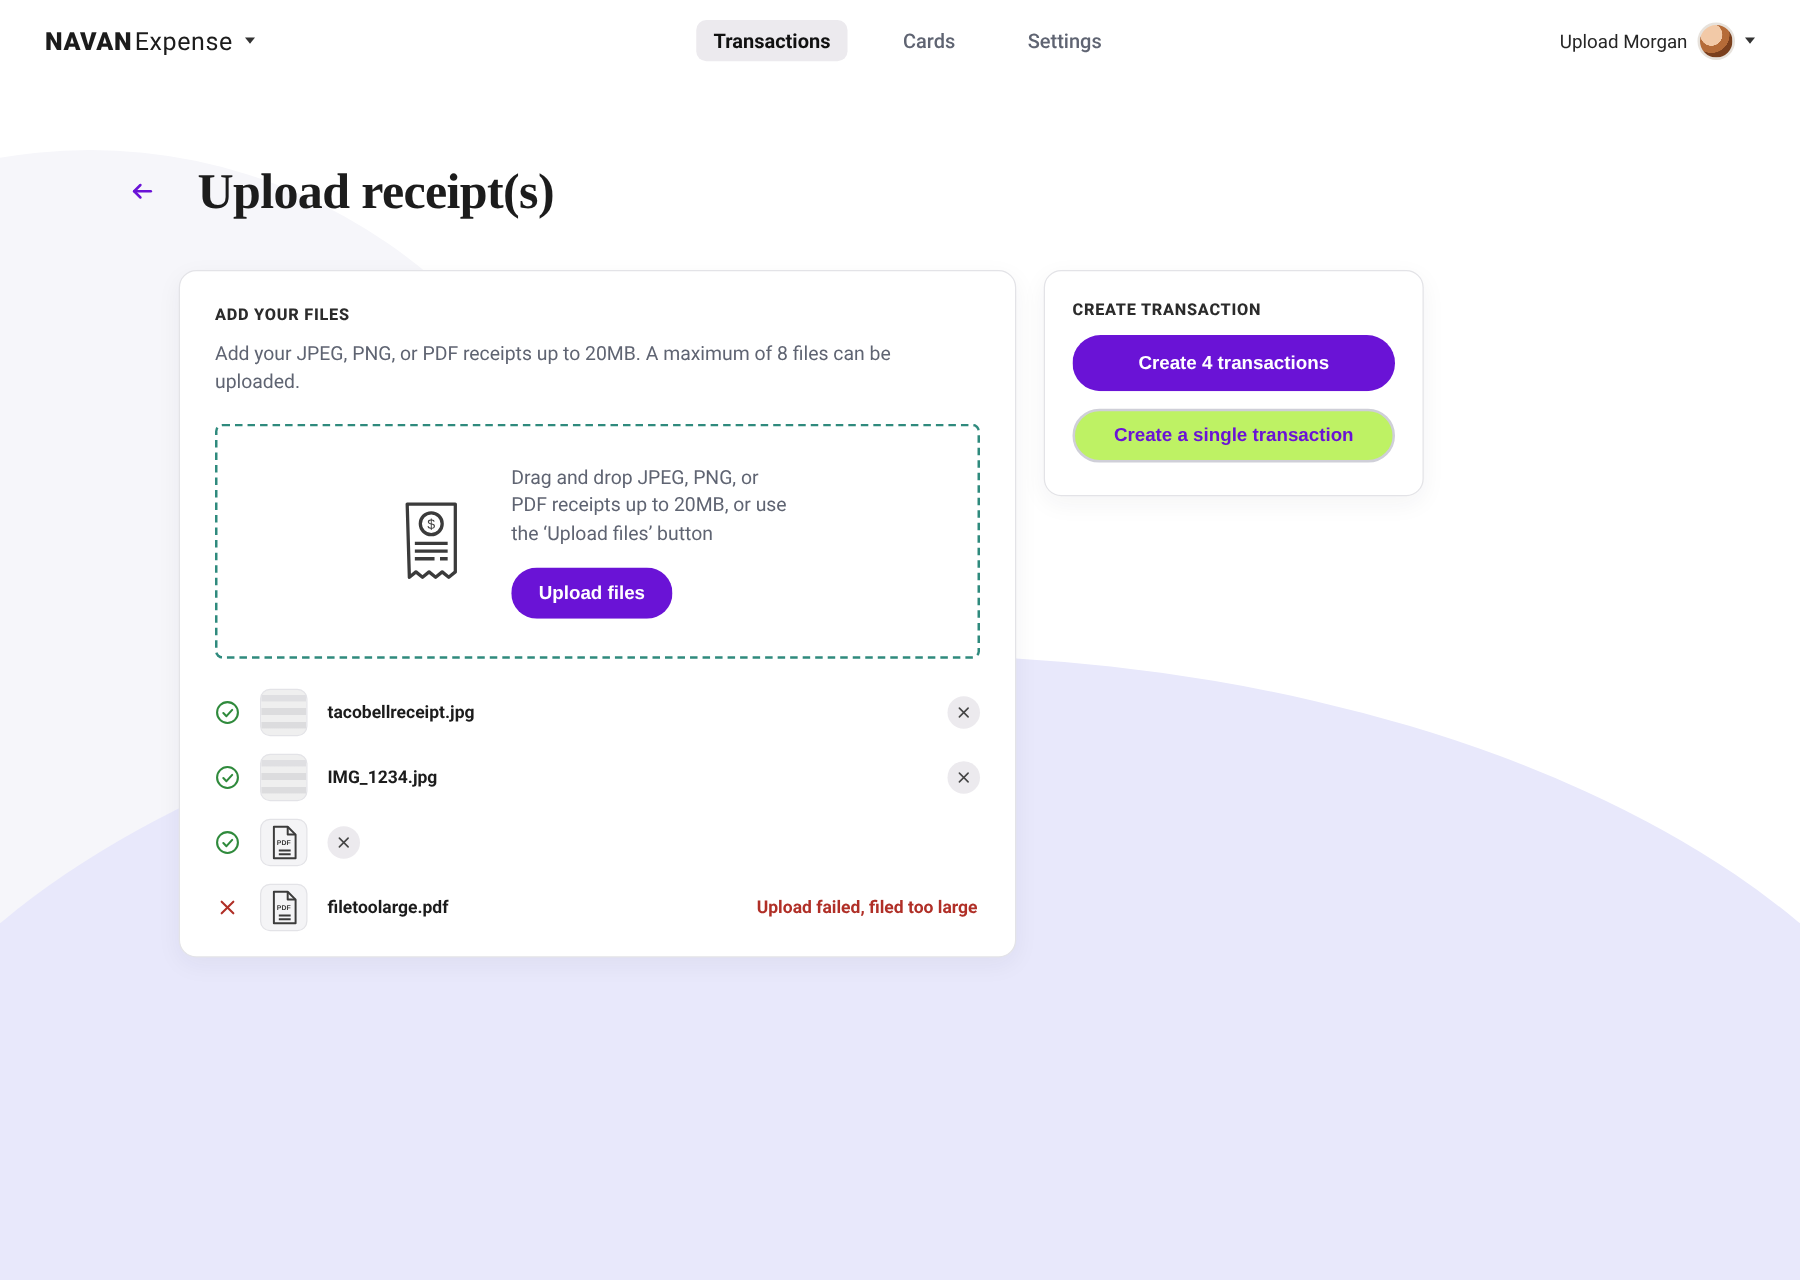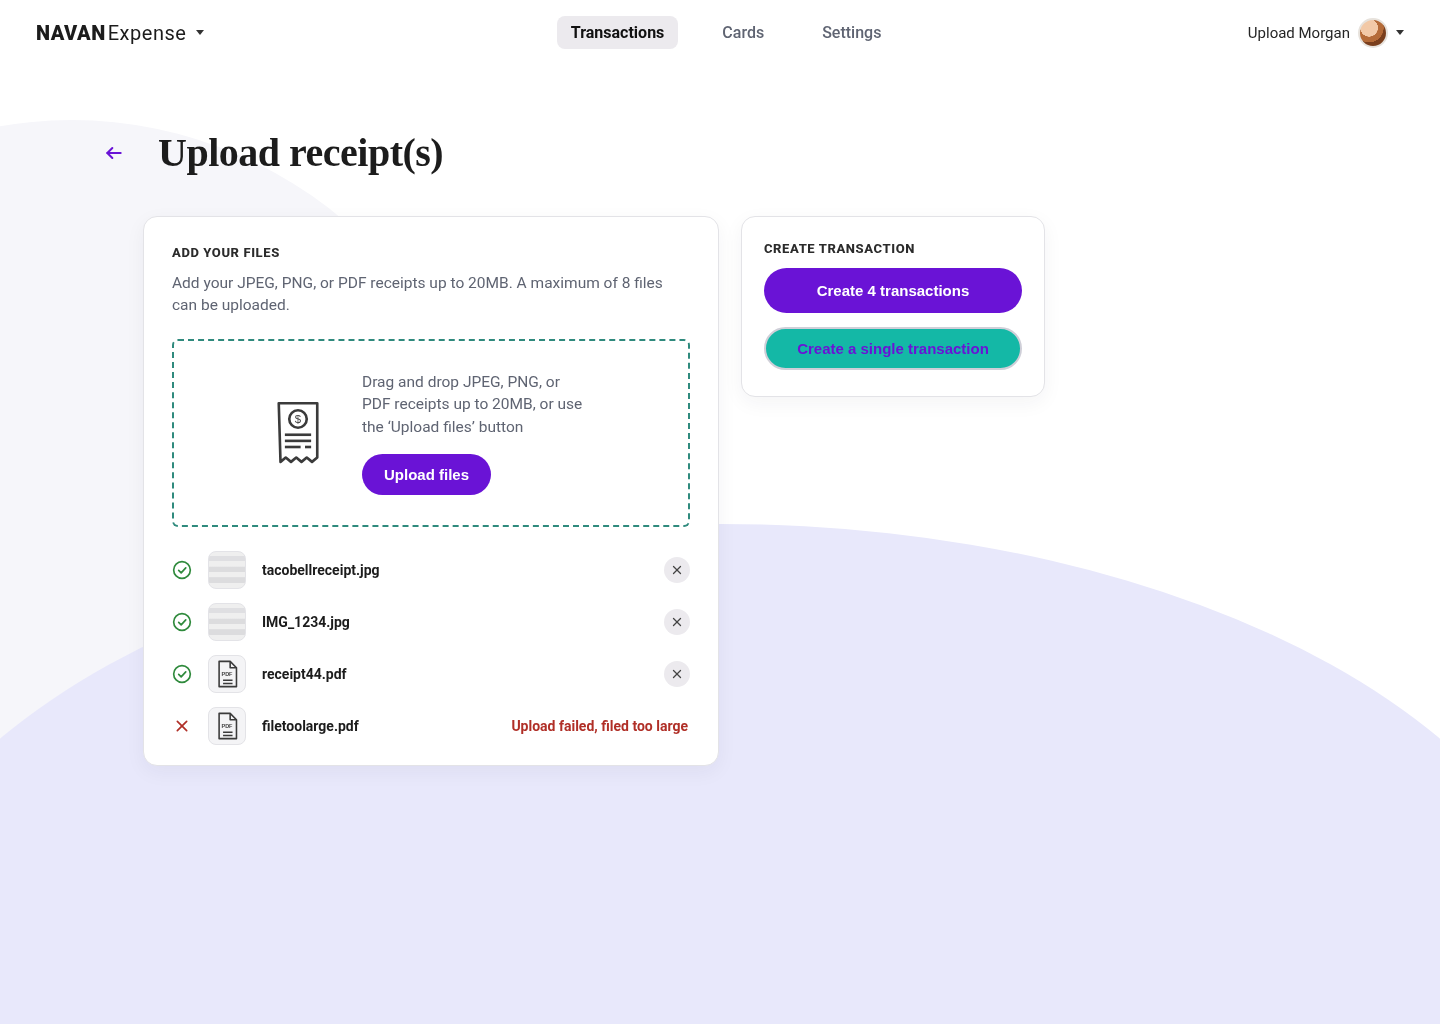--- a/index.html
+++ b/index.html
@@ -62,38 +62,38 @@
   h1.page{
     font-family:Georgia,"Times New Roman",serif;font-weight:700;font-size:40px;margin:0;letter-spacing:-.5px;
   }
 
   
   .content{display:flex;gap:22px;padding:0 0 60px 143px;align-items:flex-start;}
   .card{
     background:#fff;border:1px solid var(--box-border);border-radius:14px;
     box-shadow:0 6px 20px rgba(30,30,60,.05);
   }
-  .left{width:576px;padding:28px 28px 20px;}
+  .left{width:670px;padding:28px 28px 20px;}
   .right{width:304px;padding:24px 22px 26px;}
 
   .section-title{font-size:13px;font-weight:800;letter-spacing:.6px;color:#2b2b2b;margin:0 0 12px;text-transform:uppercase;}
   .hint{color:var(--grey-text);font-size:15.5px;margin:0 0 22px;line-height:1.45;}
 
   .dropzone{
     border:2px dashed var(--dash);border-radius:6px;padding:30px 28px;
     display:flex;align-items:center;justify-content:center;gap:36px;margin-bottom:24px;
   }
   .receipt-icon{width:56px;}
   .dz-text{max-width:230px;}
   .dz-text p{margin:0 0 16px;color:var(--grey-text);font-size:15.5px;line-height:1.45;}
 
   .btn{display:inline-flex;align-items:center;justify-content:center;font-weight:700;border-radius:999px;cursor:pointer;border:2px solid transparent;font-size:15px;}
   .btn.primary{background:var(--purple);color:#fff;padding:10px 20px;}
   .btn.primary.wide{width:100%;padding:12px 0;}
-  .btn.outline{background:#14b8a6;color:var(--purple);border-color:#cfcfd8;width:100%;padding:11px 0;}
+  .btn.outline{background:#bef264;color:var(--purple);border-color:#cfcfd8;width:100%;padding:11px 0;}
 
   
   .files{display:flex;flex-direction:column;gap:14px;}
   .file{display:flex;align-items:center;gap:16px;}
   .status-icon{width:20px;height:20px;flex:0 0 20px;display:flex;align-items:center;justify-content:center;}
   .thumb{
     width:38px;height:38px;border-radius:8px;border:1px solid var(--box-border);
     display:flex;align-items:center;justify-content:center;overflow:hidden;flex:0 0 38px;
     background:#f4f4f6;
   }
@@ -212,21 +212,20 @@
           </span>
           <span class="thumb">
             <svg width="26" height="30" viewBox="0 0 32 38" fill="none" stroke="#3b3b3b" stroke-width="2">
               <path d="M6 3h14l8 8v24H6z" stroke-linejoin="round"></path>
               <path d="M20 3v8h8" stroke-linejoin="round"></path>
               <text x="16" y="22" text-anchor="middle" font-size="7" fill="#3b3b3b" stroke="none" font-weight="700" font-family="Arial">PDF</text>
               <line x1="11" y1="27" x2="23" y2="27"></line>
               <line x1="11" y1="31" x2="23" y2="31"></line>
             </svg>
           </span>
-          <span class="fname">receipt44.pdf</span>
           <span class="remove">
             <svg width="12" height="12" viewBox="0 0 24 24" fill="none" stroke="currentColor" stroke-width="2.5" stroke-linecap="round">
               <line x1="5" y1="5" x2="19" y2="19"></line>
               <line x1="19" y1="5" x2="5" y2="19"></line>
             </svg>
           </span>
         </div>
         <div class="file">
           <span class="status-icon">
             <svg width="16" height="16" viewBox="0 0 24 24" fill="none" stroke="#b02f27" stroke-width="2.5" stroke-linecap="round">

